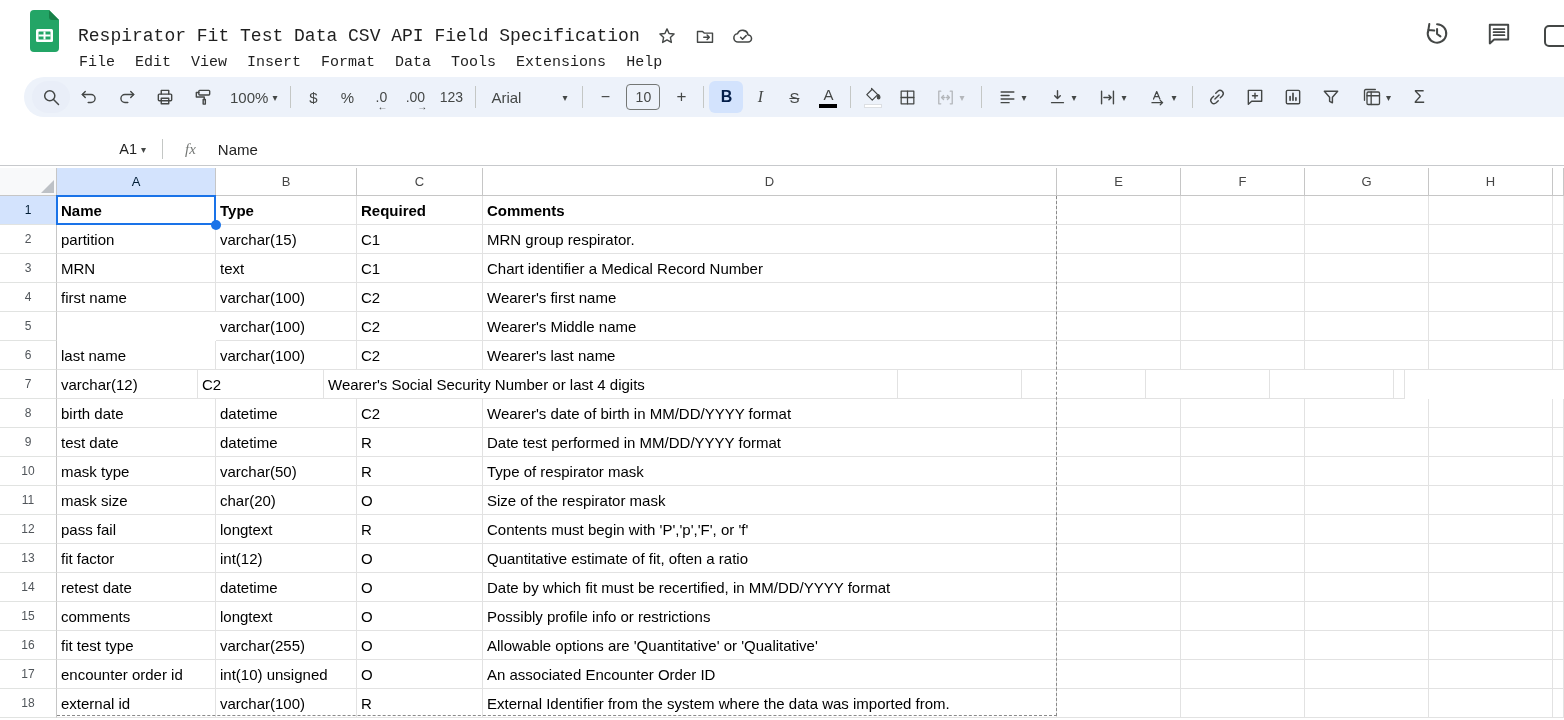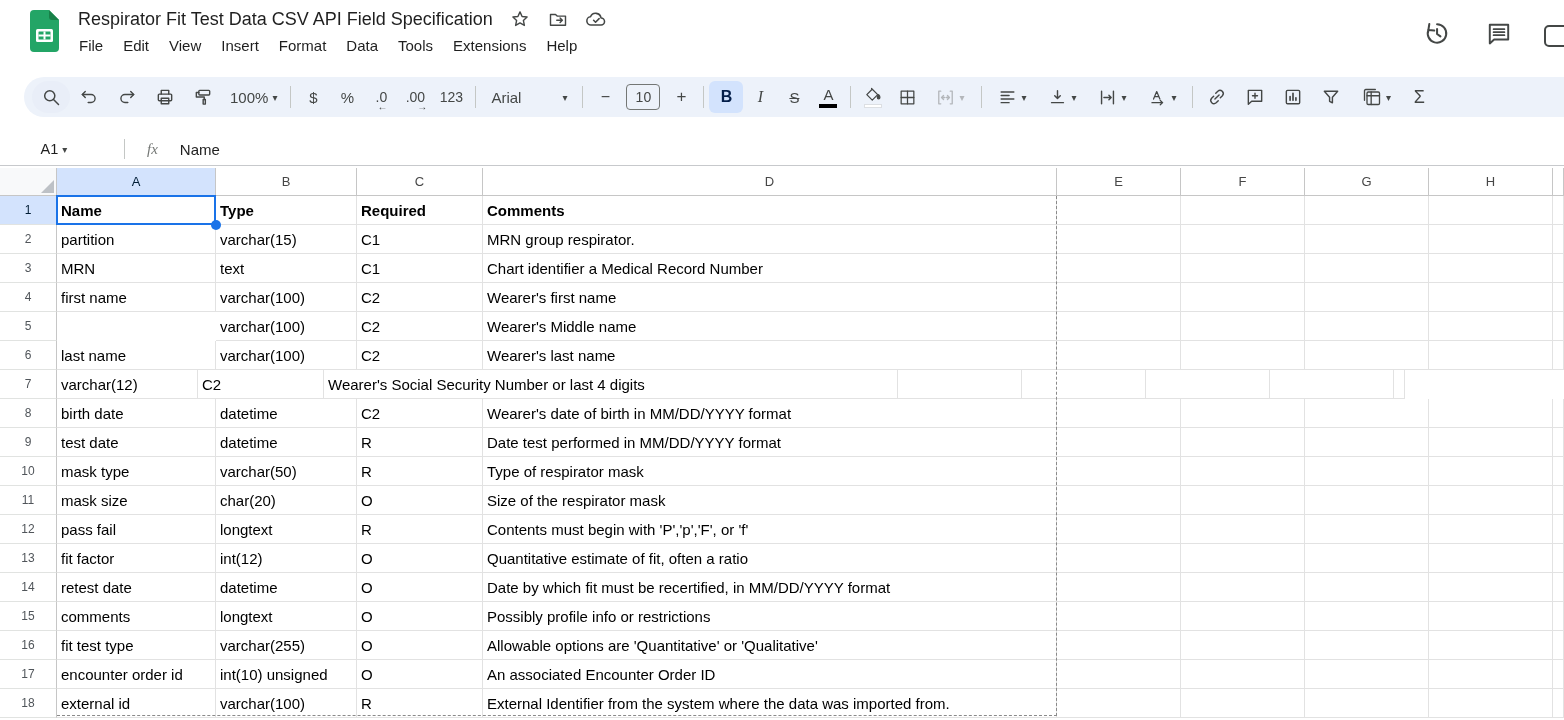--- a/index.html
+++ b/index.html
@@ -3,21 +3,21 @@
 <meta charset="utf-8">
 <style>
   * { box-sizing: border-box; margin: 0; padding: 0; }
   body { background:#e8e8e8; font-family:"Liberation Sans","DejaVu Sans",sans-serif; }
   .canvas { position:relative; width:1564px; height:720px; background:#fff; overflow:hidden;
             font-family:"Liberation Sans","DejaVu Sans",sans-serif; color:#1f1f1f; }
 
   
   .topbar { position:absolute; left:0; top:0; width:100%; height:64px; background:#fff; }
   .logo { position:absolute; left:28px; top:9px; width:33px; height:44px; }
-  .tb-main { position:absolute; left:78px; top:6px; }
+  .tb-main { position:absolute; left:78px; top:23px;font-family:Liberation Mono, monospace; }
   .title-row { display:flex; align-items:center; gap:16px; height:26px; }
   .doc-title { font-size:18px; color:#1f1f1f; white-space:nowrap; }
   .title-ico { width:22px; height:22px; display:flex; align-items:center; justify-content:center; }
   .menu-row { display:flex; margin-top:3px; margin-left:-9px; }
   .menu-item { font-size:15px; color:#1f1f1f; padding:2px 10px; border-radius:8px; cursor:default; }
   .tb-right { position:absolute; right:52px; top:20px; display:flex; gap:36px; align-items:center; }
   .edge-ico { position:absolute; right:-14px; top:24px; }
 
   
   .toolbar { position:absolute; left:24px; top:77px; width:1580px; height:40px; background:#edf2fa;
@@ -44,21 +44,21 @@
   .dec { position:relative; font-size:14px; color:#444746; }
   .dec .dec-arr { position:absolute; font-size:10px; bottom:-7px; }
   .dec .left-a { left:2px; } .dec .right-a { right:-2px; }
   .sigma { font-size:18px; color:#444746; }
   svg.ico { stroke:#444746; fill:none; stroke-width:1.7; stroke-linecap:round; stroke-linejoin:round; }
   svg.ico.dis { stroke:#b4b7bb; }
 
   
   .fbar { position:absolute; left:0; top:133px; width:100%; height:33px; border-bottom:1px solid #c7c9cc;
           display:flex; align-items:center; background:#fff; }
-  .name-box { width:108px; display:flex; align-items:center; justify-content:center; }
+  .name-box { width:108px; display:flex; align-items:center; justify-content:flex-end;margin-left:38px; }
   .name-box .ref { font-size:14.5px; color:#1f1f1f; }
   .fbar-sep { width:1px; height:20px; background:#c4c7c5; margin-left:16px; }
   .fx { font-style:italic; color:#747775; font-size:15px; margin-left:22px; font-family:"Liberation Serif",serif; }
   .fvalue { font-size:15px; color:#1f1f1f; margin-left:22px; }
 
   
   .grid { position:absolute; left:0; top:168px; width:1564px; height:552px; background:#fff; }
   .g-row { display:flex; height:29px; }
   .g-hrow { display:flex; height:28px; }
   .corner { width:57px; height:28px; background:#f8f9fa; border-right:1px solid #c6c6c6;

